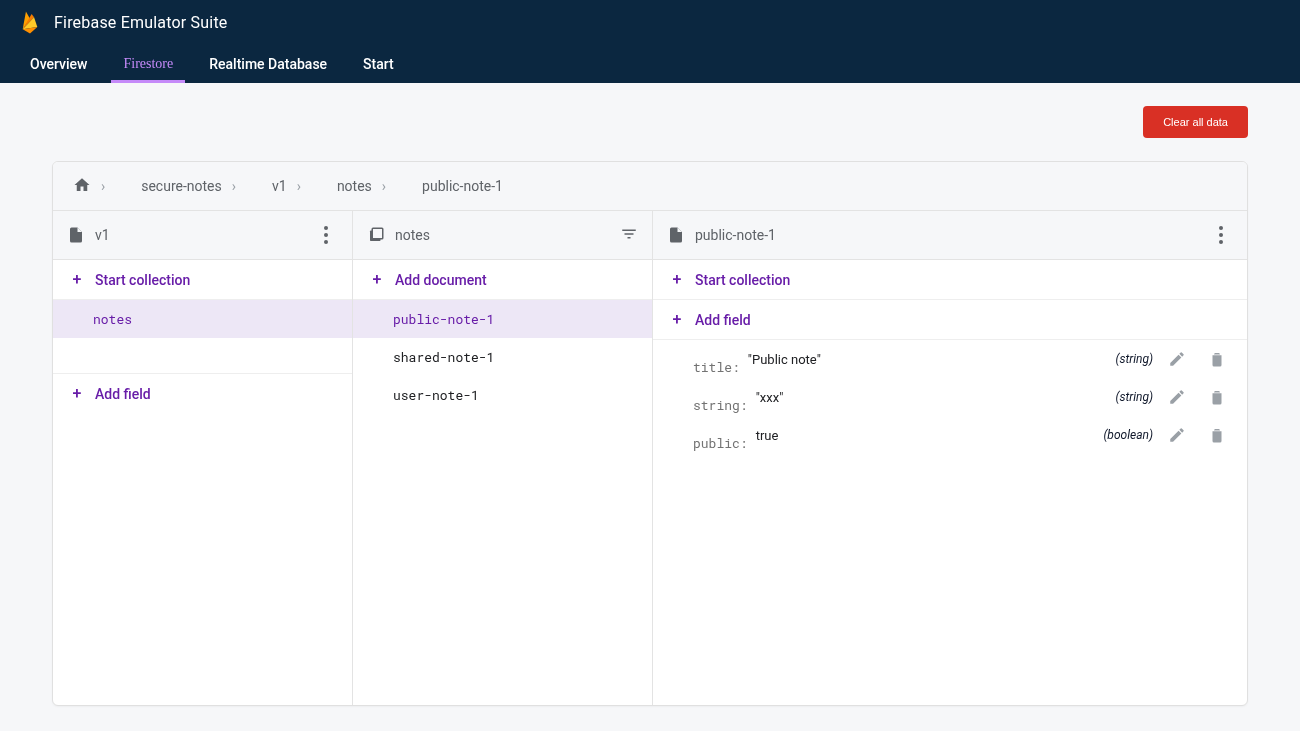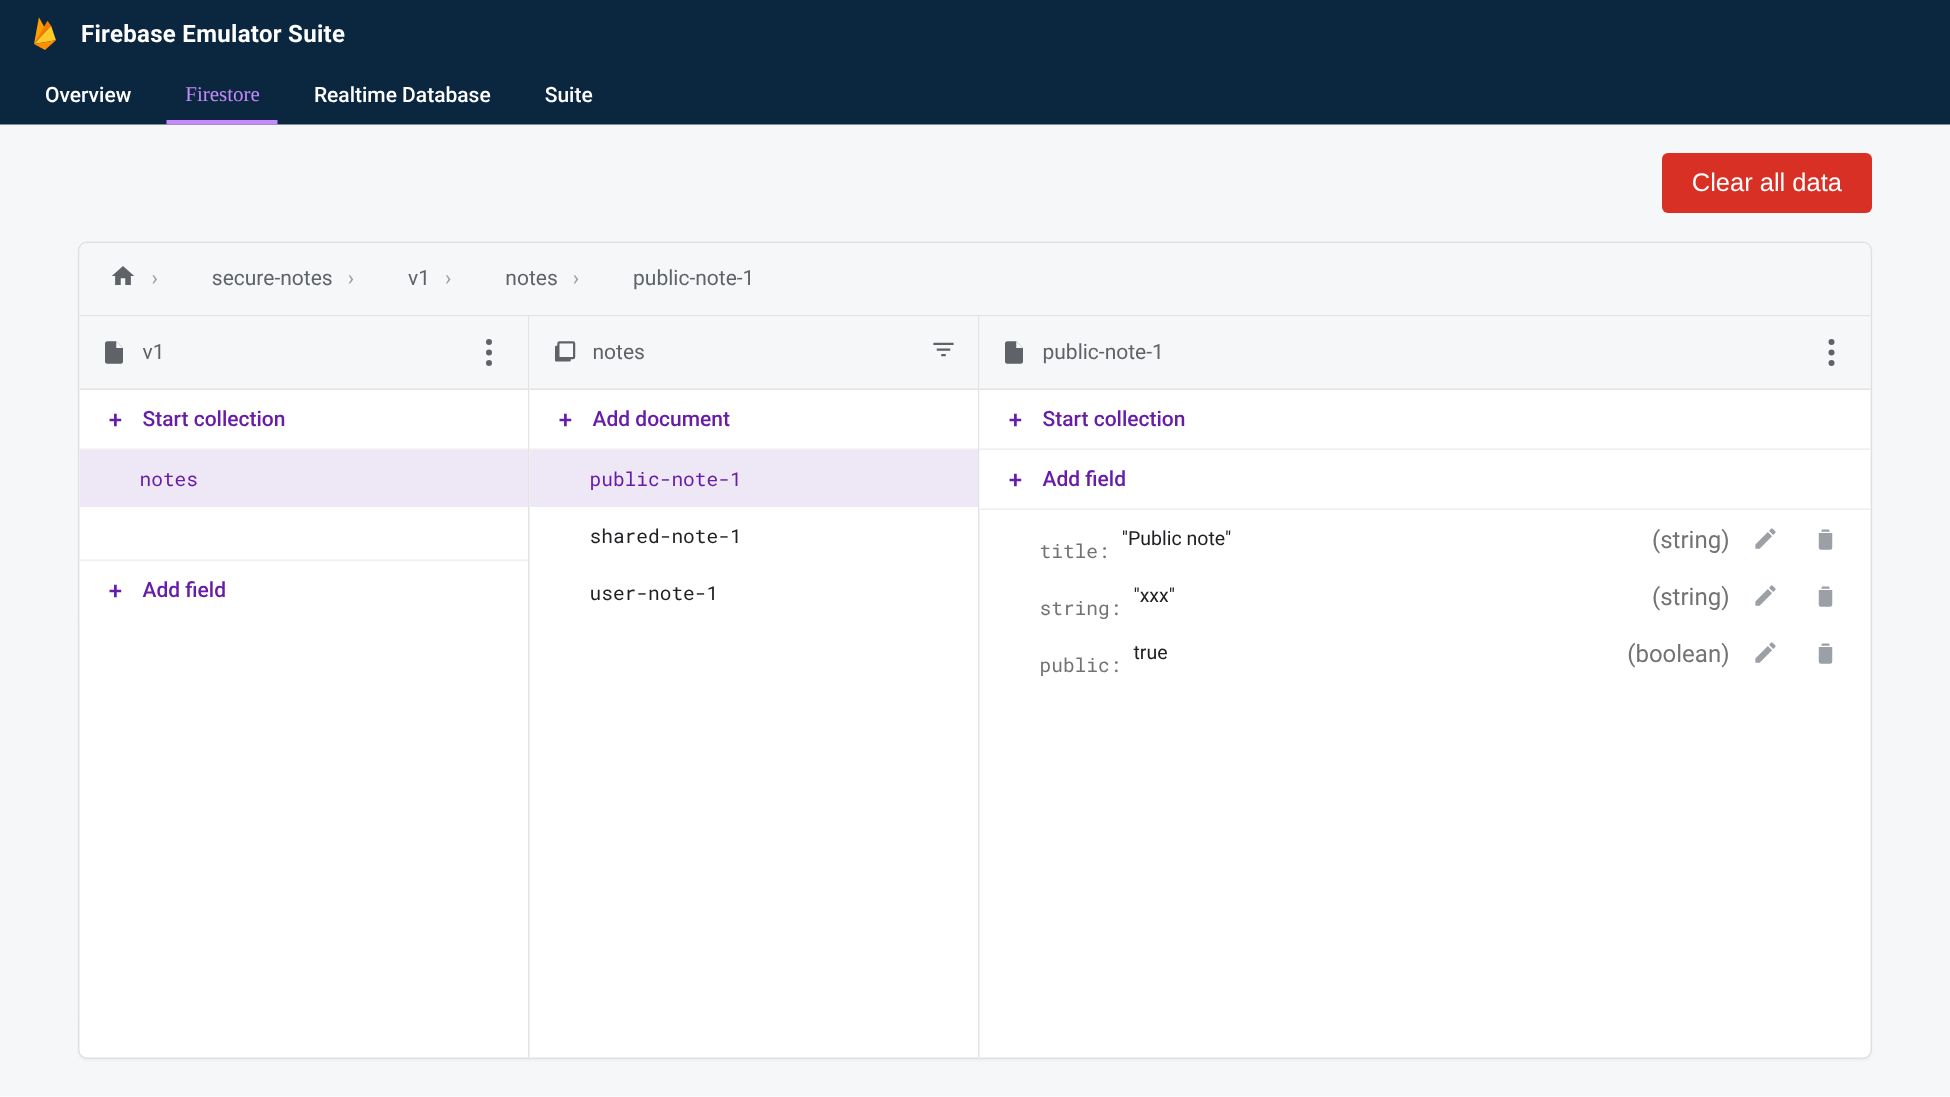--- a/index.html
+++ b/index.html
@@ -24,21 +24,21 @@
     height: 44px;
     padding: 0 20px;
   }
   .logo {
     width: 20px; height: 26px;
     margin-right: 14px;
     display: inline-block;
   }
   .suite-title {
     font-size: 16px;
-    font-weight: 700;
+    font-weight: 400;
     letter-spacing: .2px;
   }
   .header-tabs {
     display: flex;
     align-items: center;
     height: 39px;
     padding: 0 12px;
   }
   .tab {
     padding: 0 12px;
@@ -70,21 +70,21 @@
     justify-content: flex-end;
     align-items: center;
     padding: 0 52px;
   }
   .btn-danger {
     background: #d93025;
     color: #fff;
     border: none;
     border-radius: 4px;
     padding: 10px 20px;
-    font-size: 17px;
+    font-size: 11px;
     font-weight: 500;
     cursor: pointer;
   }
   
   .panel {
     margin: 0 52px;
     background: #fff;
     border: 1px solid #e0e0e0;
     border-radius: 6px;
     box-shadow: 0 1px 2px rgba(0,0,0,0.04);
@@ -192,22 +192,23 @@
   .field-row .key {
     font-family: "Roboto Mono", Menlo, Consolas, monospace;
     color:#737373;
     margin-top:15px;
   }
   .field-row .val {
     color:#202124;
   }
   .field-row .spacer { flex:1; }
   .field-row .type {
-    color:#737373;
-    font-size:16px;
+    color:#0f172a;
+    font-size:12px;
+    font-style:italic;
   }
   .icon-btn {
     width:32px; height:32px;
     display:flex; align-items:center; justify-content:center;
     color:#9aa0a6;
     cursor:pointer;
     border-radius:50%;
   }
   .more-vert { width:24px; display:flex; flex-direction:column; align-items:center; gap:3px; cursor:pointer;}
   .more-vert span { width:4px;height:4px;background:#5f6368;border-radius:50%; display:block;}
@@ -224,21 +225,21 @@
         <path d="M3 25 L21 22 L17 10 Z" fill="#ffca28"></path>
         <path d="M3 25 L12 30 L21 22 Z" fill="#ff8f00"></path>
       </svg>
     </span>
     <div class="suite-title">Firebase Emulator Suite</div>
   </div>
   <div class="header-tabs">
     <div class="tab">Overview</div>
     <div class="tab active">Firestore</div>
     <div class="tab">Realtime Database</div>
-    <div class="tab">Suite</div>
+    <div class="tab">Start</div>
   </div>
 </div>
 
 <div class="action-bar">
   <button class="btn-danger">Clear all data</button>
 </div>
 
 <div class="panel">
 
   <div class="breadcrumb">

